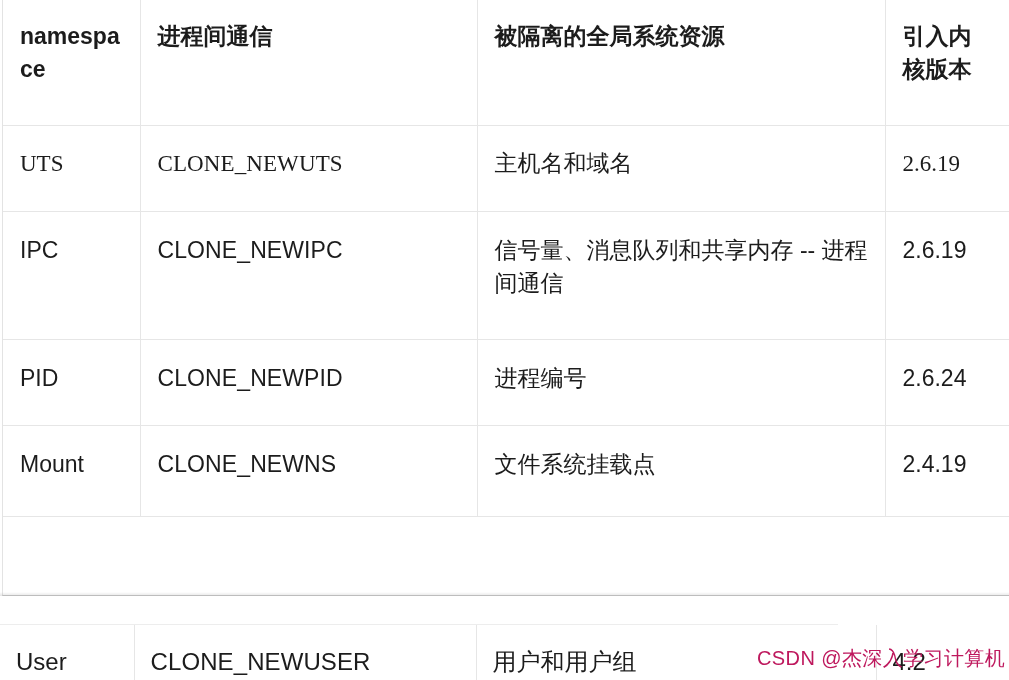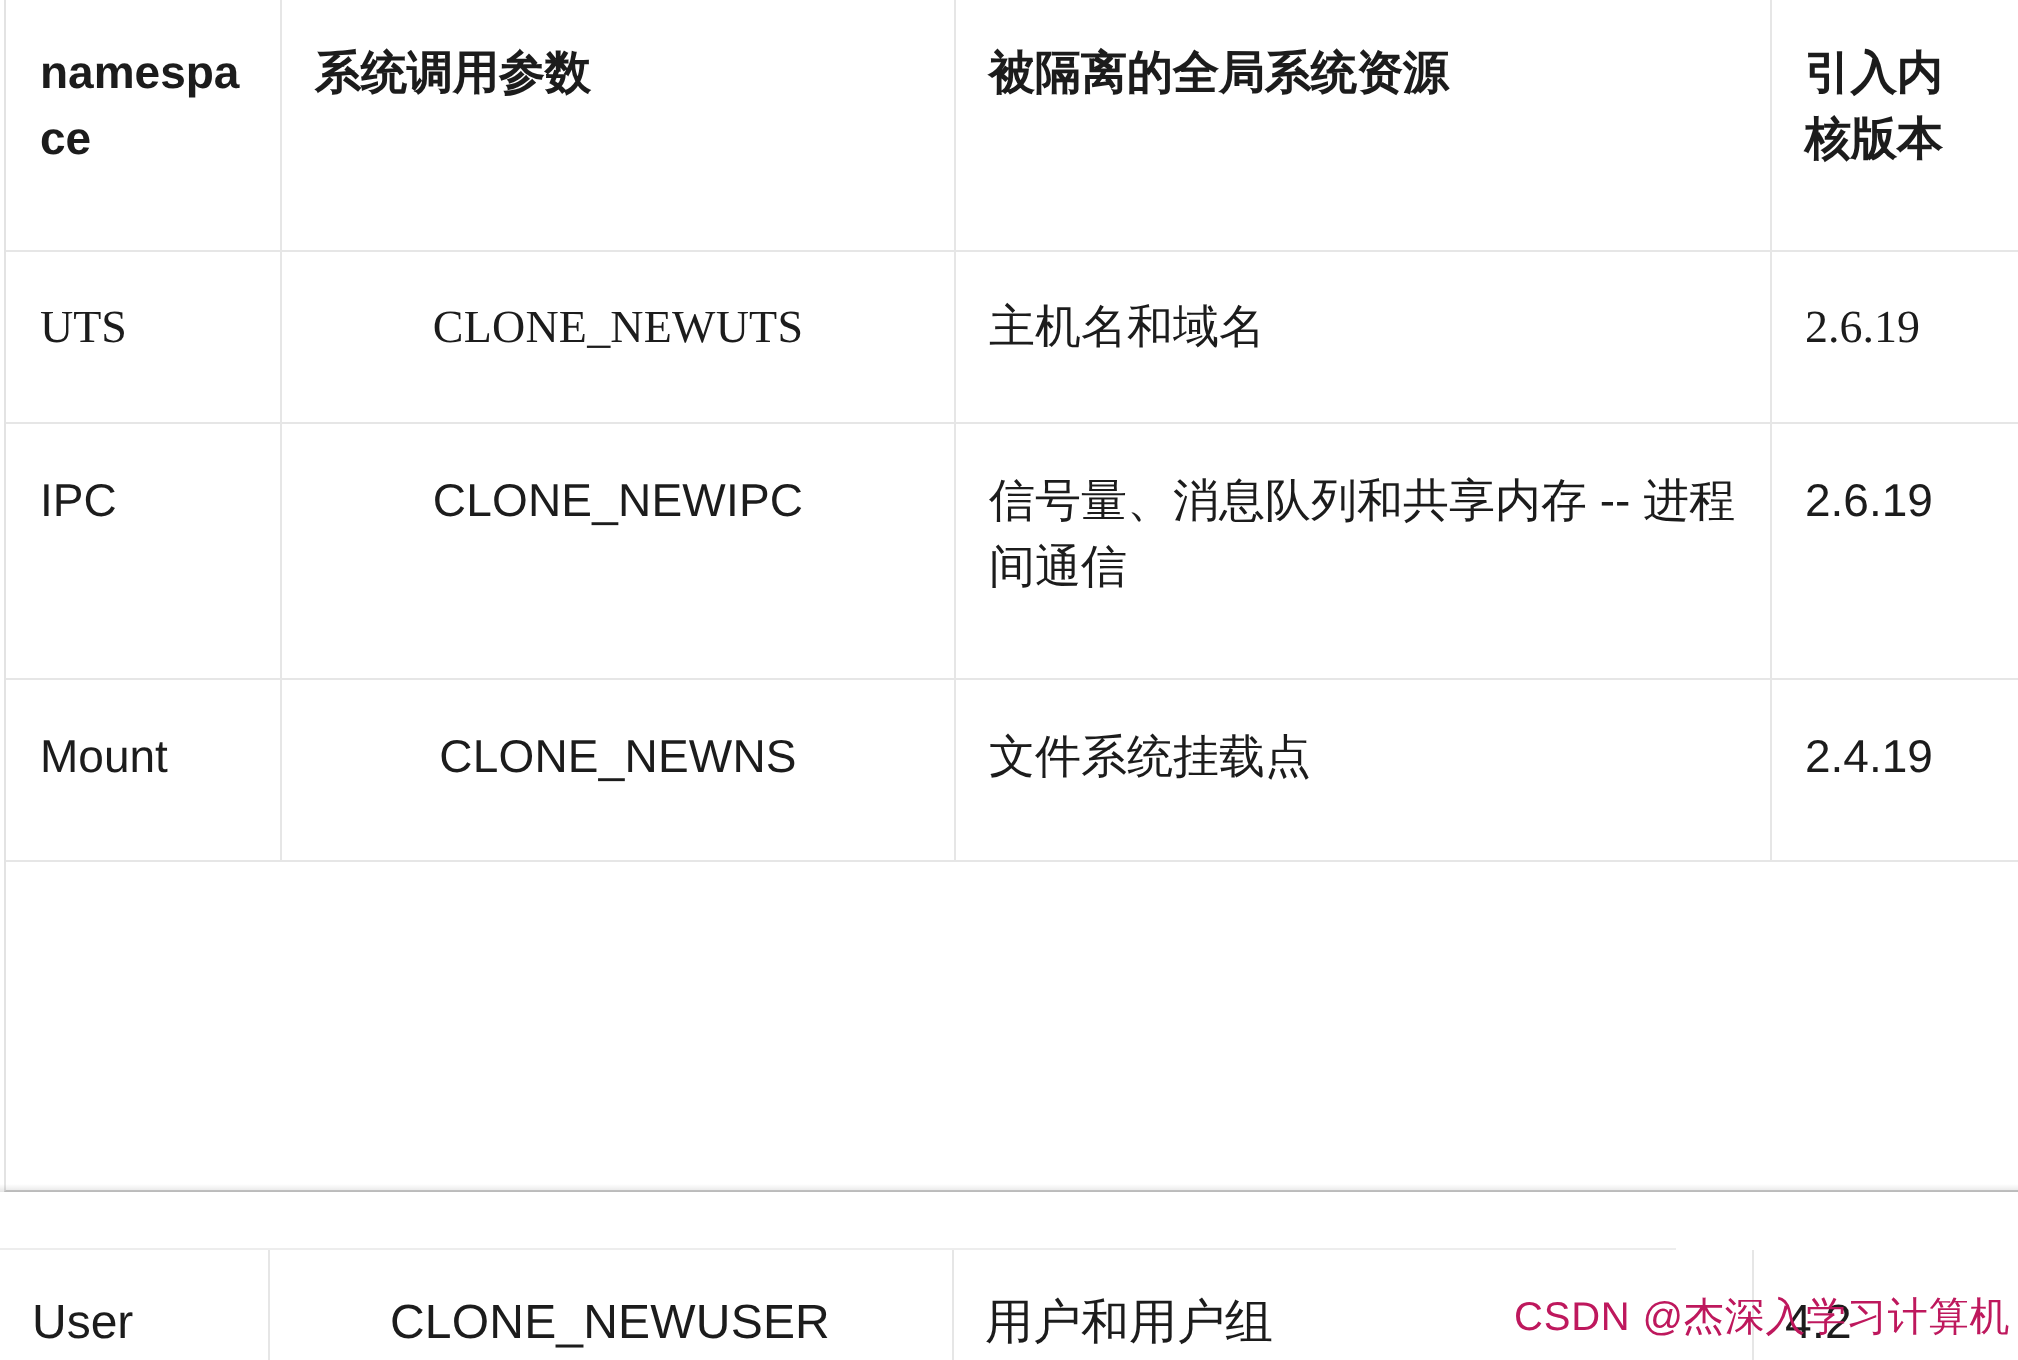--- a/index.html
+++ b/index.html
@@ -89,21 +89,20 @@
     color: #1c1c1c;
     word-break: break-word;
   }
   .cell.head {
     font-weight: bold;
     font-size: 23px;
     padding-top: 20px;
   }
   .cell.mono-ish {
     letter-spacing: 0.1px;
-    text-align: center;
   }
 
   
   tr.r-head   > td { height: 125px; }
   tr.r-uts    > td { height: 85px; font-family: Liberation Serif, serif; }
   tr.r-ipc    > td { height: 127px; }
   tr.r-pid    > td { height: 85px; }
   tr.r-net    > td { height: 83px; }
   tr.r-mount  > td { height: 90px; }
   tr.r-user   > td { height: 76px; }
@@ -150,21 +149,21 @@
           <col class="c2">
           <col class="c3">
           <col class="c4">
       </colgroup>
       <tbody>
         <tr class="r-head">
           <td>
             <div class="cell head">namespace</div>
           </td>
           <td>
-            <div class="cell head">系统调用参数</div>
+            <div class="cell head">进程间通信</div>
           </td>
           <td>
             <div class="cell head">被隔离的全局系统资源</div>
           </td>
           <td>
             <div class="cell head">引入内核版本</div>
           </td>
         </tr>
 
         <tr class="r-uts">
@@ -190,20 +189,34 @@
             <div class="cell mono-ish">CLONE_NEWIPC</div>
           </td>
           <td>
             <div class="cell">信号量、消息队列和共享内存 -- 进程间通信</div>
           </td>
           <td>
             <div class="cell">2.6.19</div>
           </td>
         </tr>
 
+        <tr class="r-pid">
+          <td>
+            <div class="cell">PID</div>
+          </td>
+          <td>
+            <div class="cell mono-ish">CLONE_NEWPID</div>
+          </td>
+          <td>
+            <div class="cell">进程编号</div>
+          </td>
+          <td>
+            <div class="cell">2.6.24</div>
+          </td>
+        </tr>
 
 
         <tr class="r-mount">
           <td>
             <div class="cell">Mount</div>
           </td>
           <td>
             <div class="cell mono-ish">CLONE_NEWNS</div>
           </td>
           <td>

